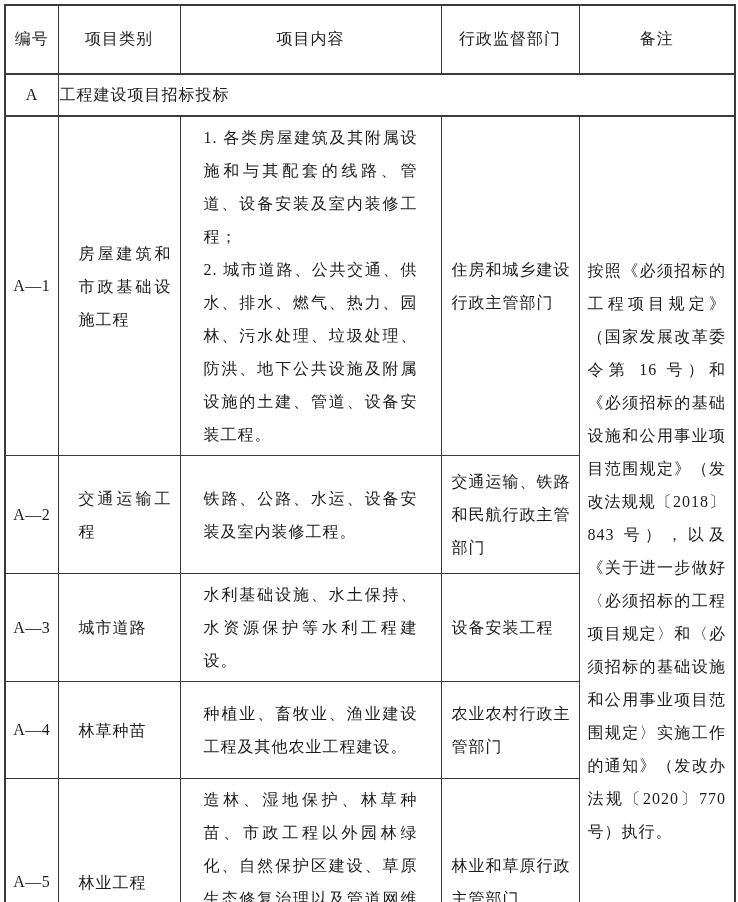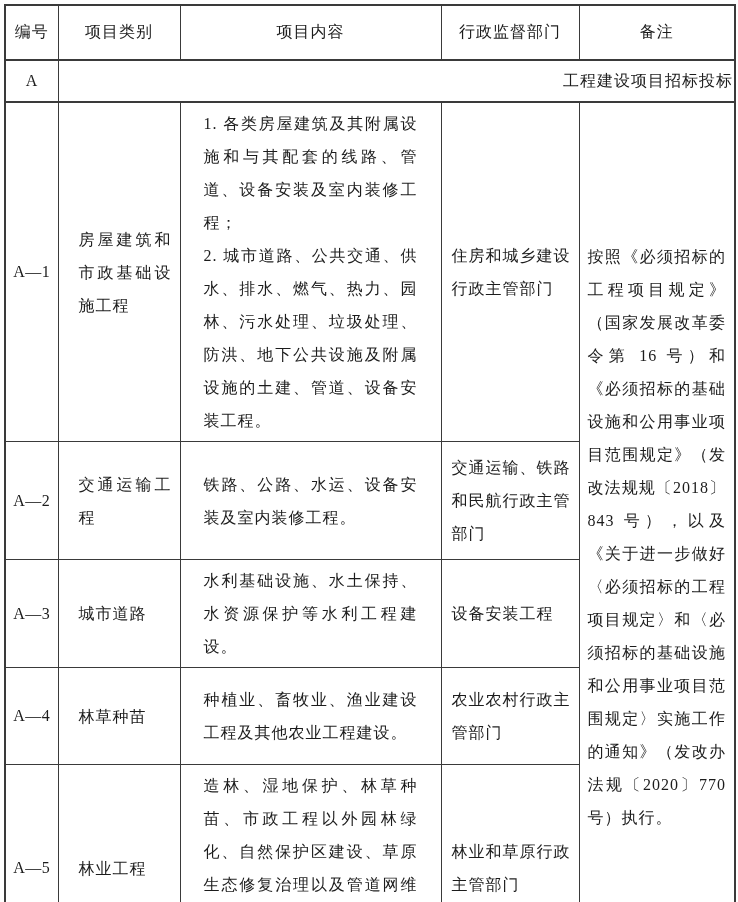--- a/index.html
+++ b/index.html
@@ -29,39 +29,39 @@
     overflow: hidden;
   }
   
   col.c-id      { width: 53px;  }
   col.c-cat     { width: 122px; }
   col.c-content { width: 261px; }
   col.c-dept    { width: 138px; }
   col.c-remark  { width: 156px; }
 
   
-  tr.r-header { height: 55px; font-family: Liberation Mono, monospace;  }
+  tr.r-header { height: 69px; font-family: Liberation Mono, monospace;  }
   tr.r-a      { height: 42px;  }
   tr.r-a1     { height: 282px; }
   tr.r-a2     { height: 118px; }
   tr.r-a3     { height: 103px; }
   tr.r-a4     { height: 97px;  }
   tr.r-a5     { height: 183px; }
 
   th.hcell {
     text-align: center;
     letter-spacing: 1px;
     border-bottom: 2px solid #3a3a3a;
   }
   td.id-cell {
     text-align: center;
     letter-spacing: 0.5px;
   }
   td.section-cell {
-    text-align: right;
+    text-align: left;
     letter-spacing: 1px;
     border-bottom: 2px solid #3a3a3a;
   }
   tr.r-a td { border-bottom: 2px solid #3a3a3a; }
   td.cat-cell {
     padding: 4px 8px 4px 20px;
     line-height: 33px;
     letter-spacing: 1px;
     text-align: justify;
     text-justify: inter-ideograph;

